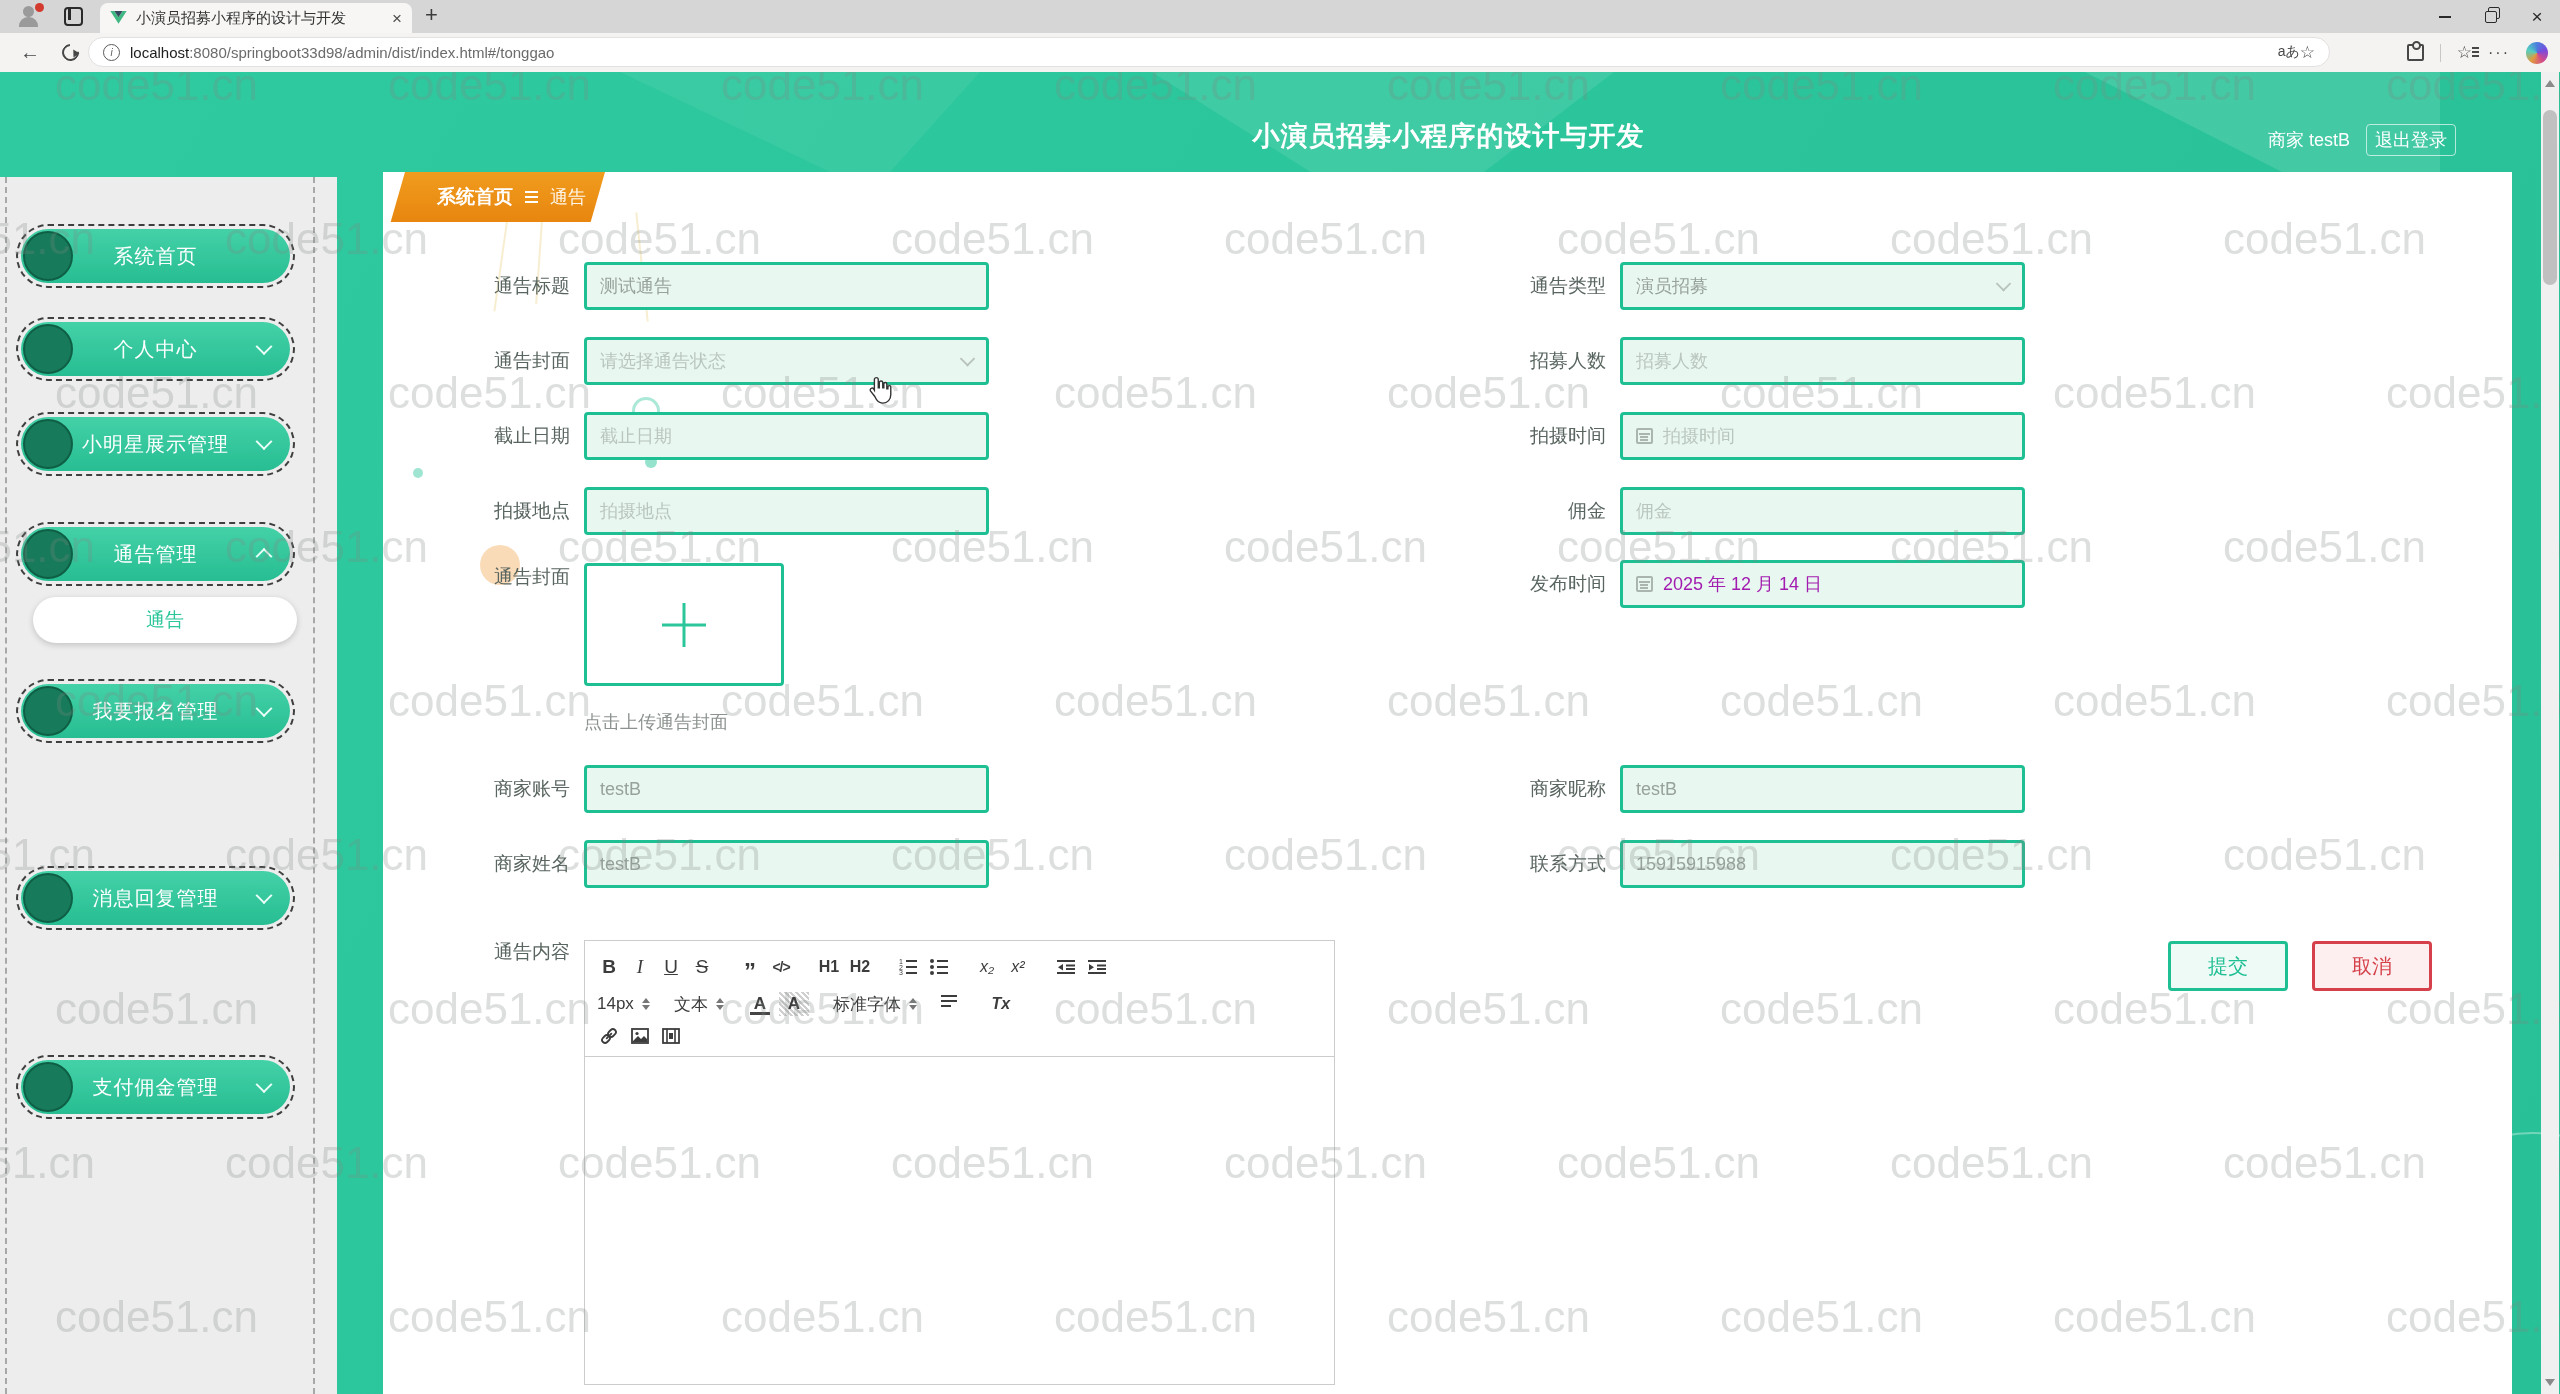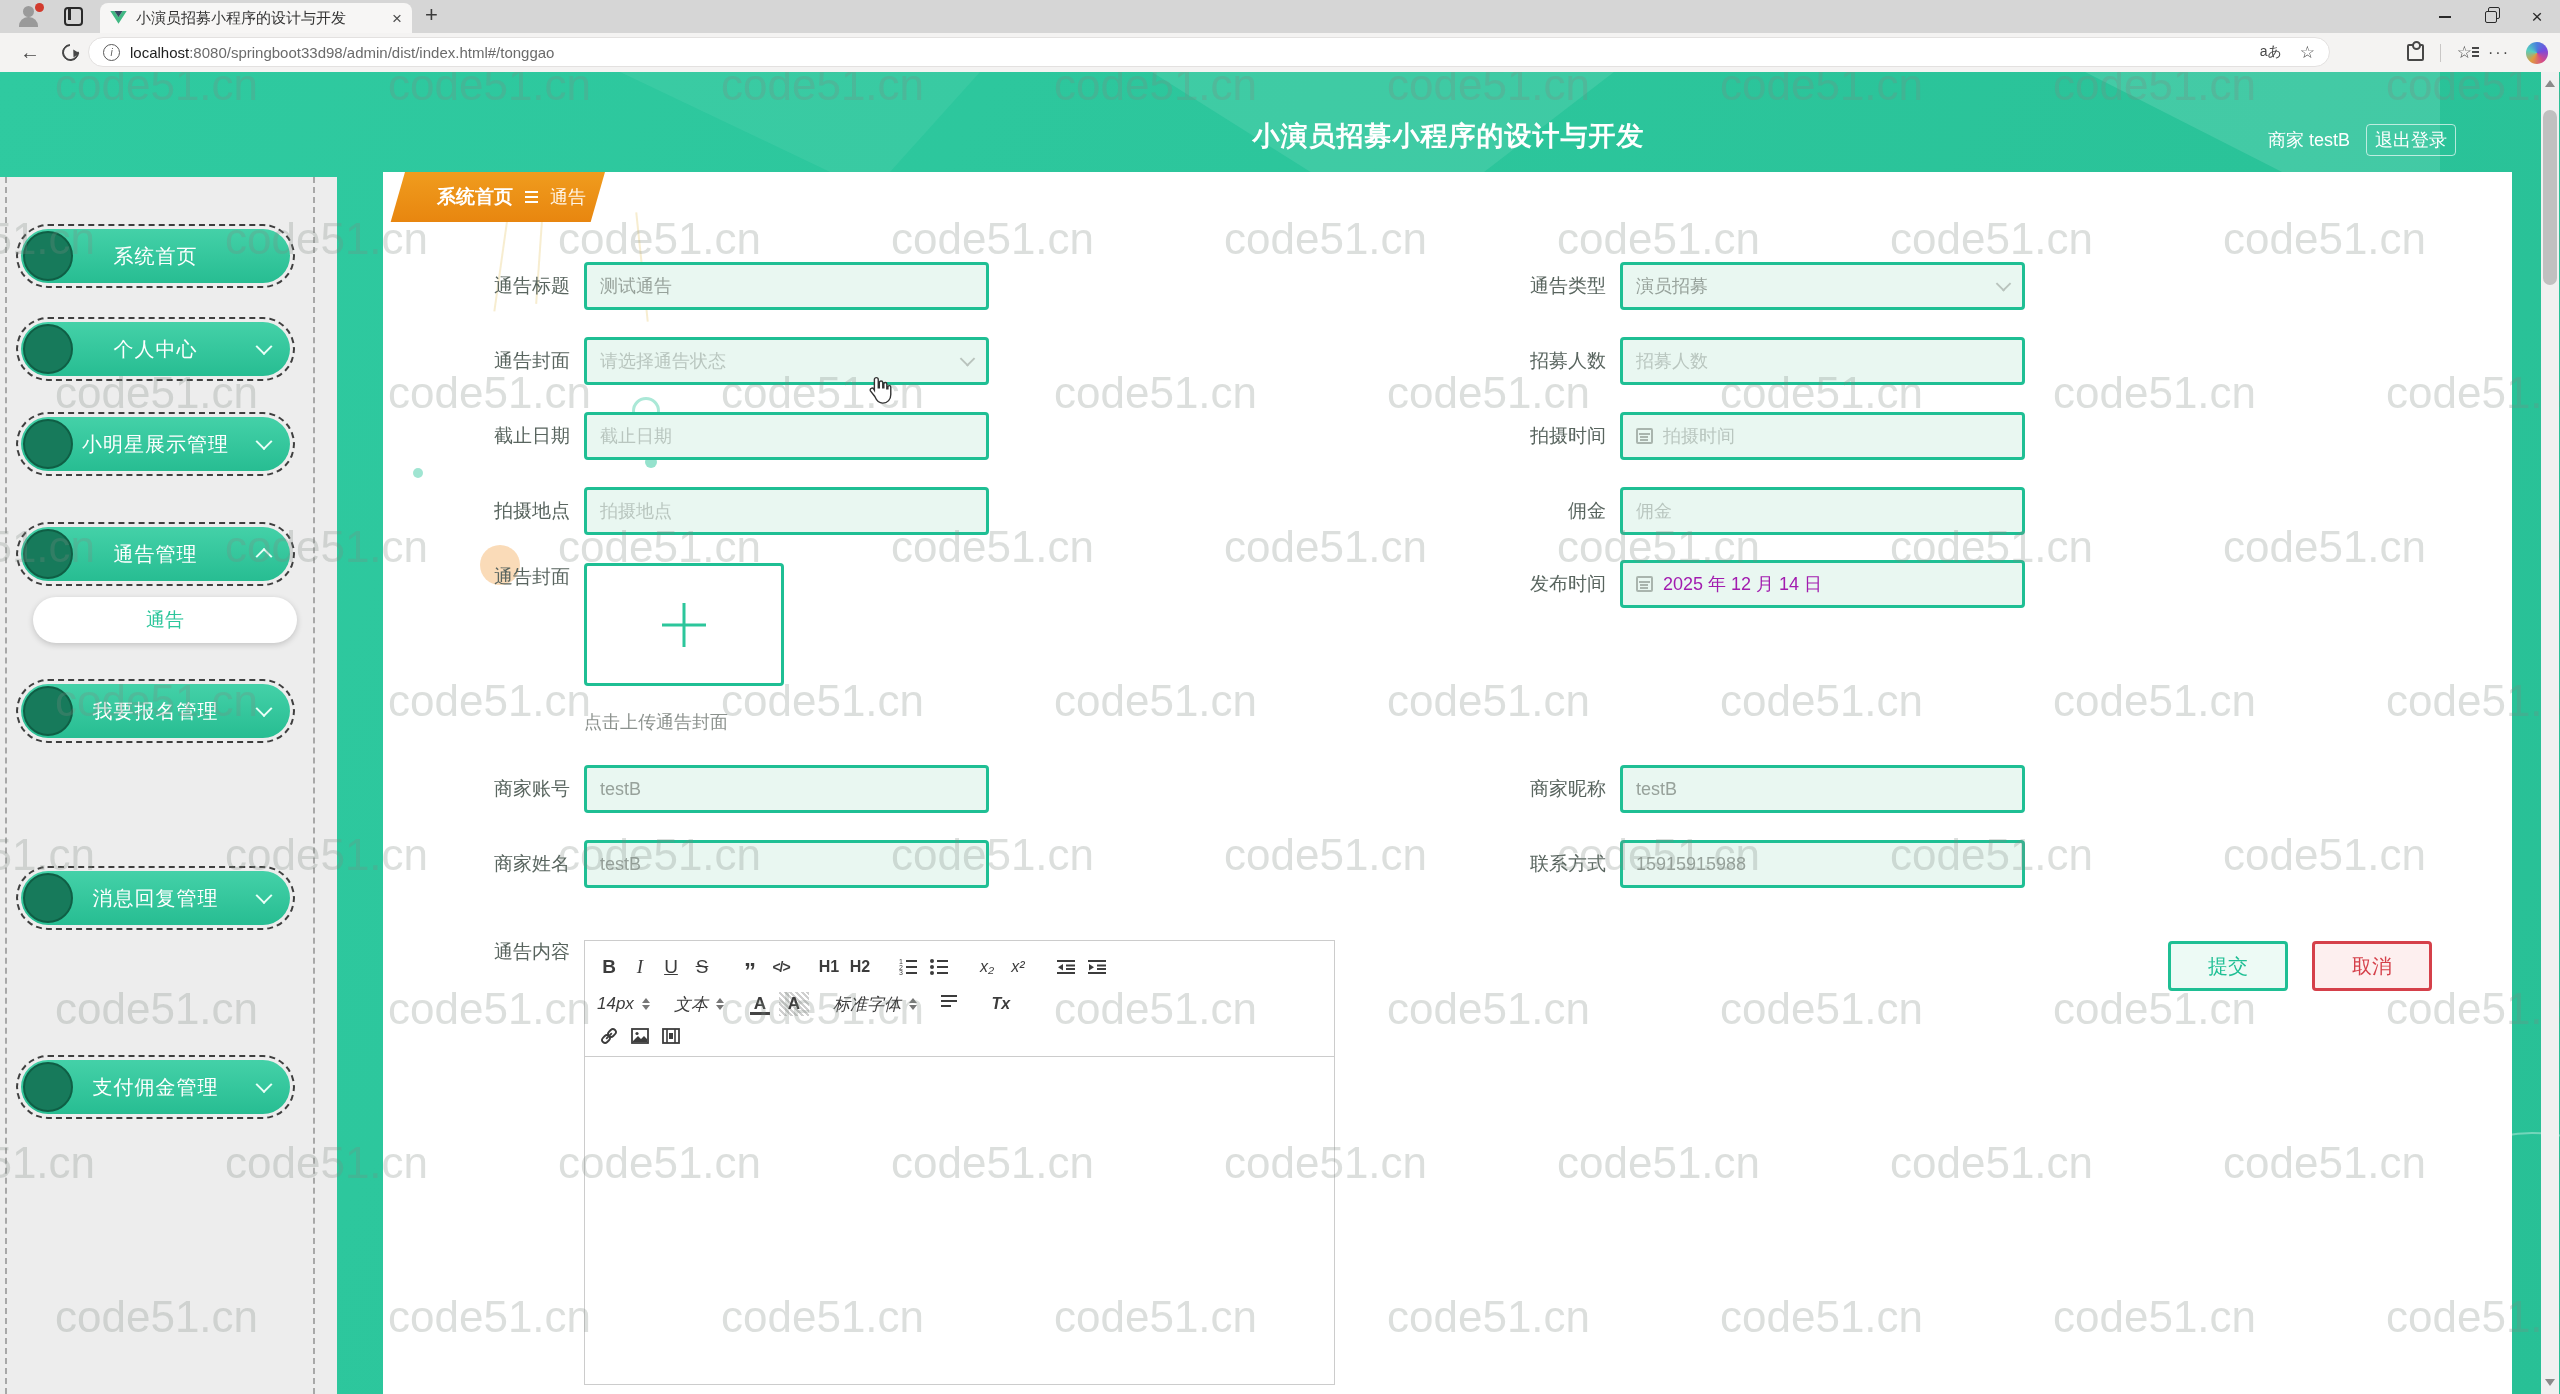--- a/index.html
+++ b/index.html
@@ -33,21 +33,21 @@
            display:flex;align-items:center;}
   .navbtn{font-size:20px;color:#474747;margin-left:20px;}
   .reload{position:relative;width:13px;height:13px;border:2px solid #474747;border-radius:50%;border-top-color:transparent;transform:rotate(40deg);margin-left:22px;}
   .reload:after{content:"";position:absolute;right:-4px;top:-3px;border:4px solid transparent;border-bottom:6px solid #474747;transform:rotate(48deg);}
   .urlpill{position:absolute;left:88px;top:4px;width:2242px;height:30px;background:#fff;border:1px solid #e3e1e0;
            border-radius:16px;display:flex;align-items:center;padding:0 14px;box-sizing:border-box;}
   .infoicon{width:15px;height:15px;border:1.6px solid #5a5a5a;border-radius:50%;color:#5a5a5a;font-size:10px;
             display:flex;align-items:center;justify-content:center;font-style:italic;flex:0 0 15px;}
   .urltext{margin-left:10px;font-size:15px;color:#6b6b6b;}
   .urltext b{color:#1d1d1d;font-weight:normal;}
-  .url-right{margin-left:auto;display:flex;align-items:center;gap:18px;}
+  .url-right{margin-left:auto;display:flex;align-items:center;}
   .aa{font-size:14px;color:#474747;}
   .star{font-size:17px;color:#474747;}
   .tb-right{position:absolute;right:0;top:0;height:39px;display:flex;align-items:center;gap:16px;padding-right:12px;}
   .puzzle{position:relative;width:13px;height:13px;border:2px solid #474747;border-radius:2px;}
   .puzzle:before{content:"";position:absolute;left:3px;top:-5px;width:5px;height:5px;border:2px solid #474747;border-radius:50%;background:#f4f3f2;}
   .vdiv{width:1px;height:18px;background:#c9c7c6;}
   .favbars{position:relative;font-size:17px;color:#474747;}
   .favbars i{position:absolute;right:-7px;top:5px;width:7px;height:1.6px;background:#474747;box-shadow:0 4px 0 #474747,0 8px 0 #474747;}
   .dots{font-size:16px;color:#474747;letter-spacing:2px;}
   .copilot{width:22px;height:22px;border-radius:50%;
@@ -141,21 +141,21 @@
         color:#3c3c3c;font-size:19px;}
   .qb-b{font-weight:bold;}
   .qb-i{font-style:italic;font-family:"Liberation Serif","DejaVu Serif",serif;}
   .qb-u{text-decoration:underline;}
   .qb-s{text-decoration:line-through;}
   .qb-q{font-weight:bold;font-size:24px;line-height:10px;padding-top:10px;}
   .qb-code{font-size:14px;font-weight:bold;letter-spacing:-1px;}
   .qb-h{font-weight:bold;font-size:16px;}
   .qb-sub,.qb-sup{font-size:16px;font-style:italic;}
   .gap{width:10px;}
-  .ed-select{display:flex;align-items:center;gap:8px;color:#3c3c3c;font-size:17px;font-style:italic;}
+  .ed-select{display:flex;align-items:center;gap:8px;color:#3c3c3c;font-size:17px;}
   .updown{display:inline-flex;flex-direction:column;gap:2px;}
   .updown i{width:0;height:0;border-left:4px solid transparent;border-right:4px solid transparent;}
   .updown .u{border-bottom:5px solid #777;}
   .updown .d{border-top:5px solid #777;}
   .qb-color{position:relative;font-size:17px;font-weight:bold;}
   .qb-color:after{content:"";position:absolute;left:2px;right:2px;bottom:1px;height:3px;background:#444;}
   .qb-bg{font-size:17px;font-weight:bold;background:repeating-linear-gradient(45deg,#cfcfcf 0 2px,#fff 2px 4px);padding:0 3px;}
   .alignicon{display:inline-block;}
   .alignicon i{display:block;height:2px;background:#3c3c3c;margin:3px 0;}
   .qb-clear{font-size:16px;font-weight:bold;font-style:italic;}

